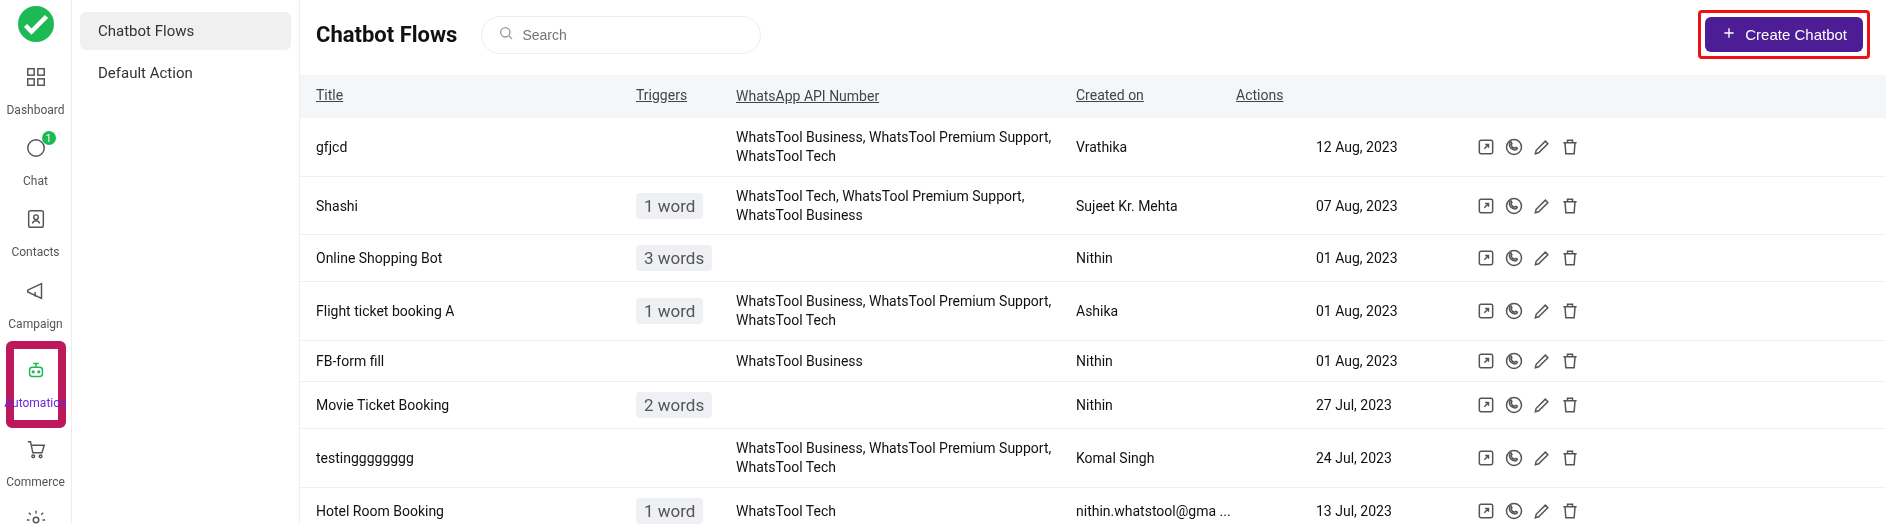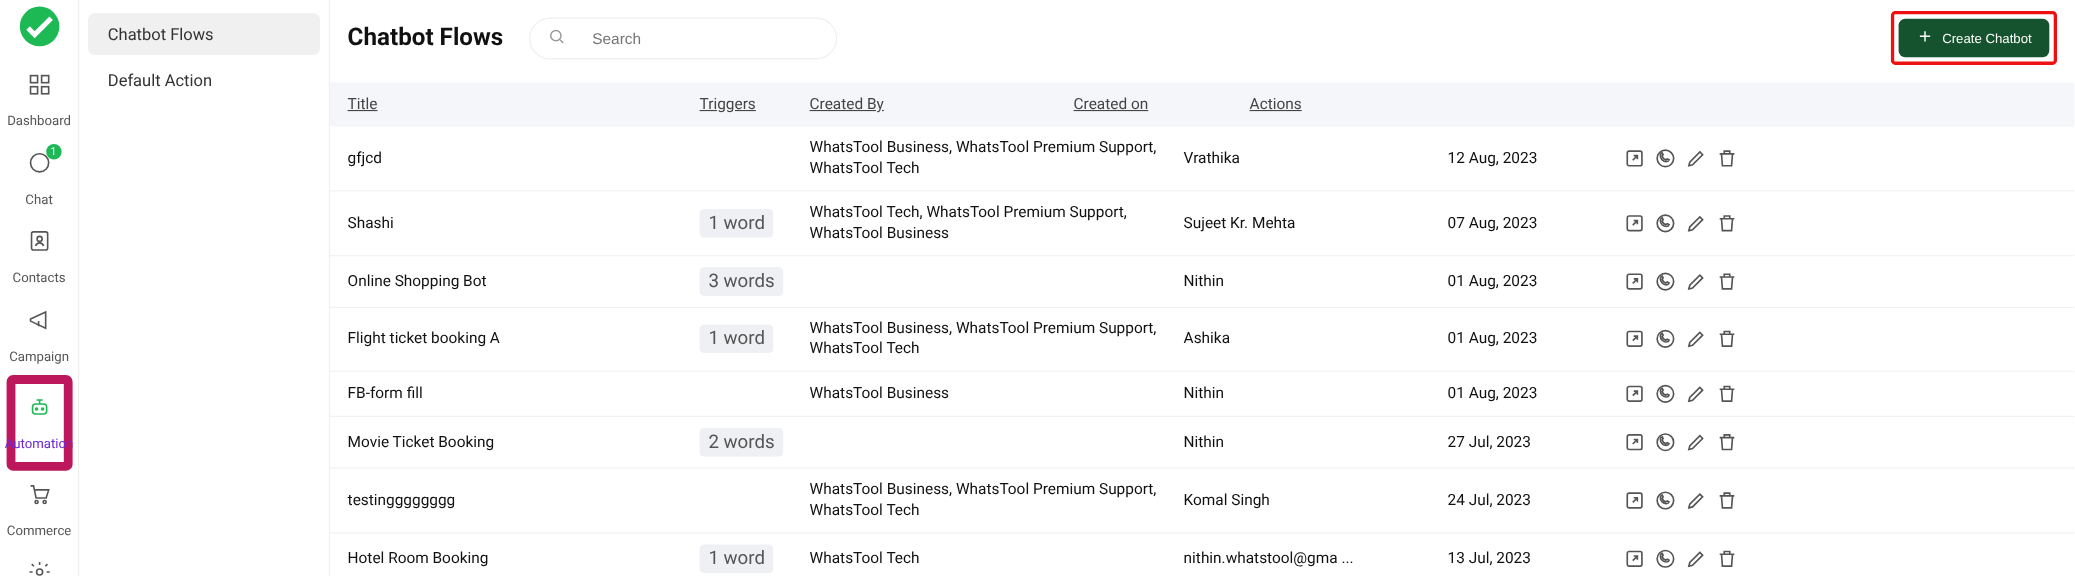--- a/index.html
+++ b/index.html
@@ -16,24 +16,24 @@
     .badge{position:absolute; top:4px; right:10px; background:#1db954; color:#fff; font-size:10px; border-radius:50%; width:14px; height:14px; display:flex; align-items:center; justify-content:center;}
     
     .side { width:228px; border-right:1px solid #eee; padding-top:8px;}
     .side-item{ padding:10px 18px; font-size:15px; color:#333; cursor:pointer; border-radius:6px; margin:4px 8px;}
     .side-item.active{ background:#f0f0f0;}
     
     .main{ flex:1; display:flex; flex-direction:column;}
     .topbar{ display:flex; align-items:center; padding:10px 16px 16px 16px; gap:24px;}
     .page-title{ font-size:22px; font-weight:700;}
     .search{ flex:0 0 280px; display:flex; align-items:center; border:1px solid #eee; border-radius:999px; padding:8px 16px; color:#999;}
-    .search input{ border:none; outline:none; font-size:14px; margin-left:24px; width:100%;}
+    .search input{ border:none; outline:none; font-size:14px; margin-left:8px; width:100%;}
     .spacer{flex:1;}
     .create-wrap{ border:3px solid #e11; padding:4px; border-radius:4px;}
-    .create-btn{ background:#14532d; color:#fff; border:none; border-radius:6px; padding:8px 16px; font-size:12px; display:flex; align-items:center; gap:8px; cursor:pointer;}
+    .create-btn{ background:#4c1d95; color:#fff; border:none; border-radius:6px; padding:8px 16px; font-size:15px; display:flex; align-items:center; gap:8px; cursor:pointer;}
     .create-btn svg{width:16px;height:16px;stroke:#fff;fill:none;stroke-width:2;}
     
     .tbl{ width:100%; }
     .thead{ display:flex; background:#f4f6f9; padding:12px 16px; font-size:14px; color:#444;text-decoration:underline;}
     .trow{ display:flex; padding:10px 16px; border-bottom:1px solid #f0f0f0; font-size:14px; align-items:center;}
     .c-title{width:320px;}
     .c-trig{width:100px;}
     .c-wapi{width:340px; padding-right:20px; line-height:1.35;}
     .c-by{width:240px;}
     .c-on{width:160px;}
@@ -138,21 +138,21 @@
               </svg></span>
           <span>Create Chatbot</span>
         </button>
       </div>
     </div>
 
     <div class="tbl">
       <div class="thead">
         <div class="c-title">Title</div>
         <div class="c-trig">Triggers</div>
-        <div class="c-by">Created By</div>
+        <div class="c-wapi">WhatsApp API Number</div>
         <div class="c-on">Created on</div>
         <div class="c-act">Actions</div>
       </div>
       <div id="tbody">
           <div class="trow">
     <div class="c-title">gfjcd</div>
     <div class="c-trig"></div>
     <div class="c-wapi">WhatsTool Business, WhatsTool Premium Support, WhatsTool Tech</div>
     <div class="c-by">Vrathika</div>
     <div class="c-on">12 Aug, 2023</div>

